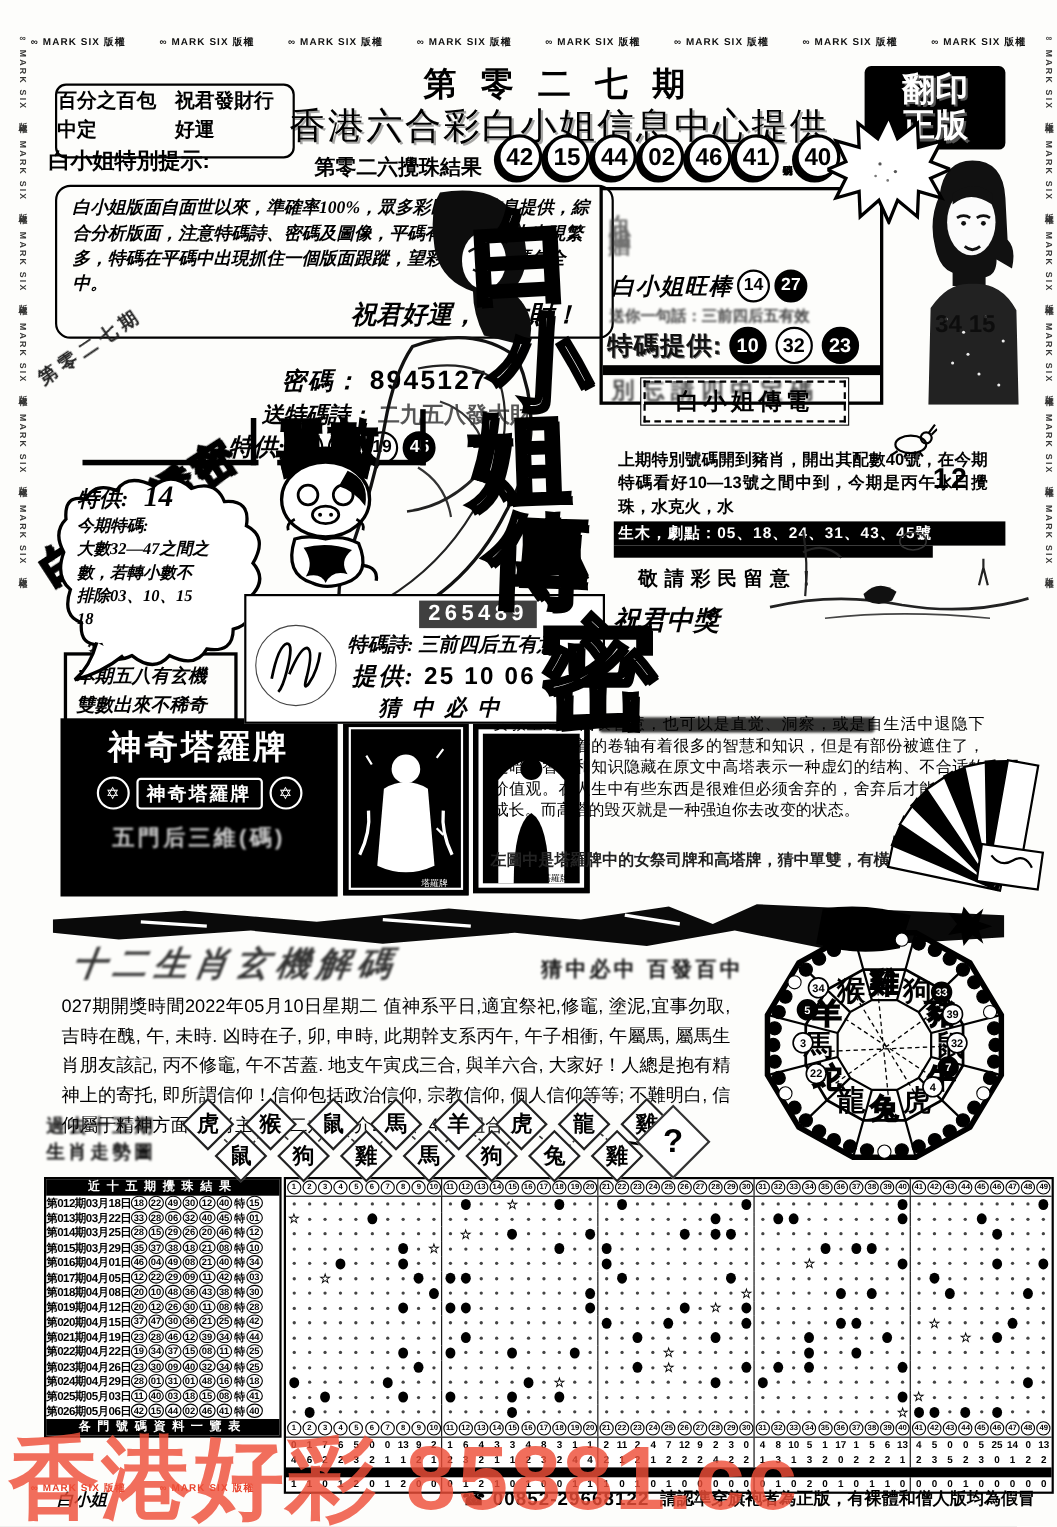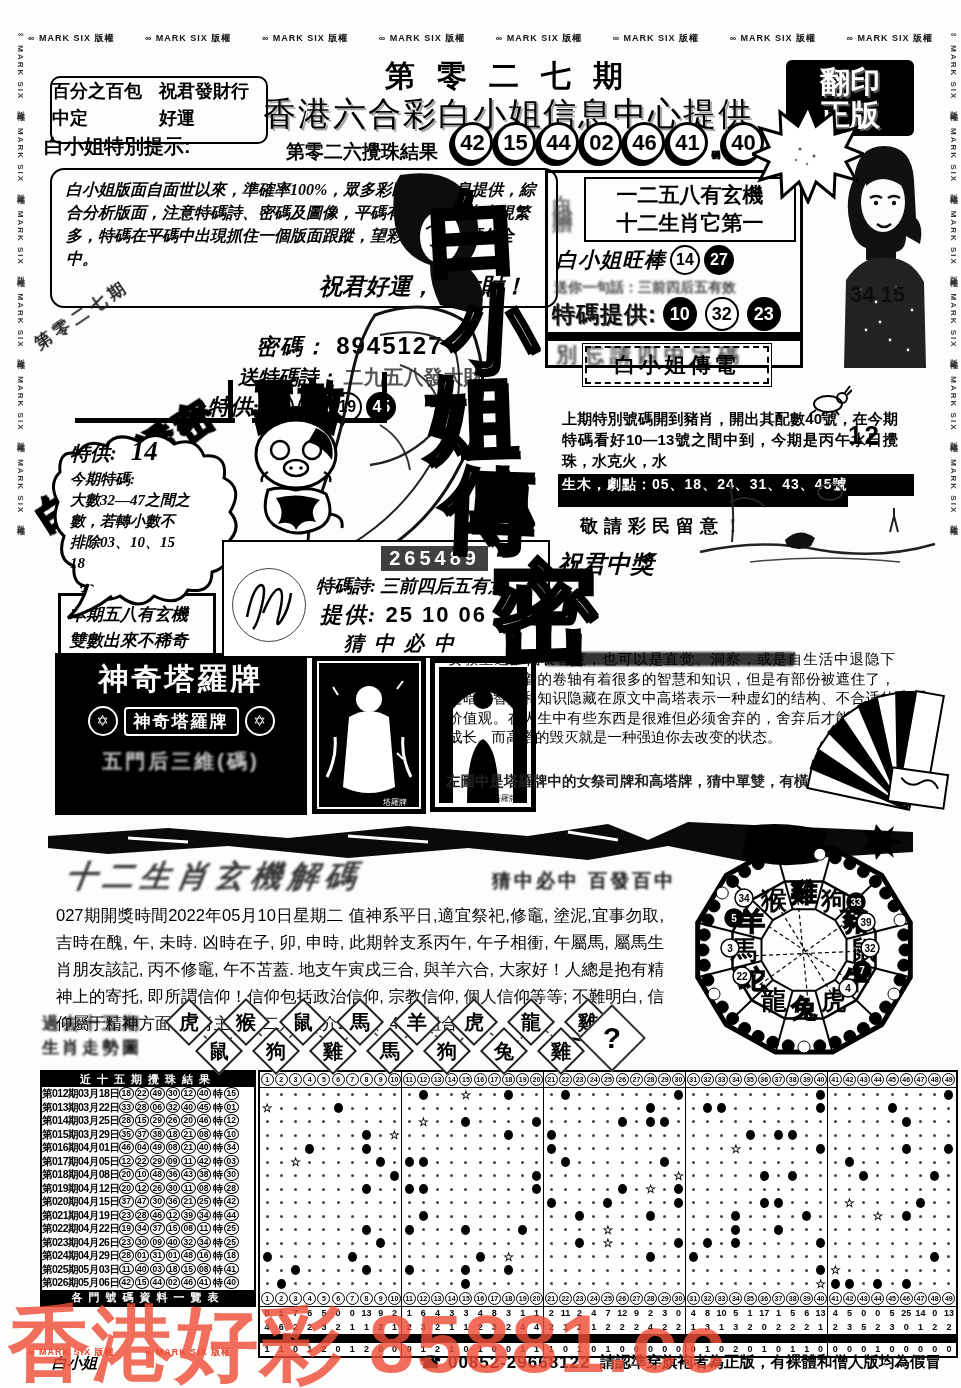--- a/index.html
+++ b/index.html
@@ -253,24 +253,20 @@
         <span class="ball b30">21</span>
         <span class="ball b30">19</span>
         <span class="ball b30 fill">45</span>
       </span>
   </div>
   <div class="abs teaser t1">第零二七期</div>
   <div class="abs teaser t2">白小姐透密</div>
 
   <div class="abs giftbox">
     <div class="giftside">白小姐贈</div>
-    <div class="giftslogan">
-      <div>一二五八有玄機</div>
-      <div>十二生肖它第一</div>
-    </div>
     <div class="wangrow">
       <span class="wanglabel serifb">白小姐旺棒</span>
       <span id="wangBalls" style="display:flex;gap:4px;">
           <span class="ball b30">14</span>
           <span class="ball b30 fill">27</span>
         </span>
     </div>
     <div class="whisper">送你一句話：三前四后五有效</div>
     <div class="tmrow">
       <span class="tmlabel">特碼提供:</span>

